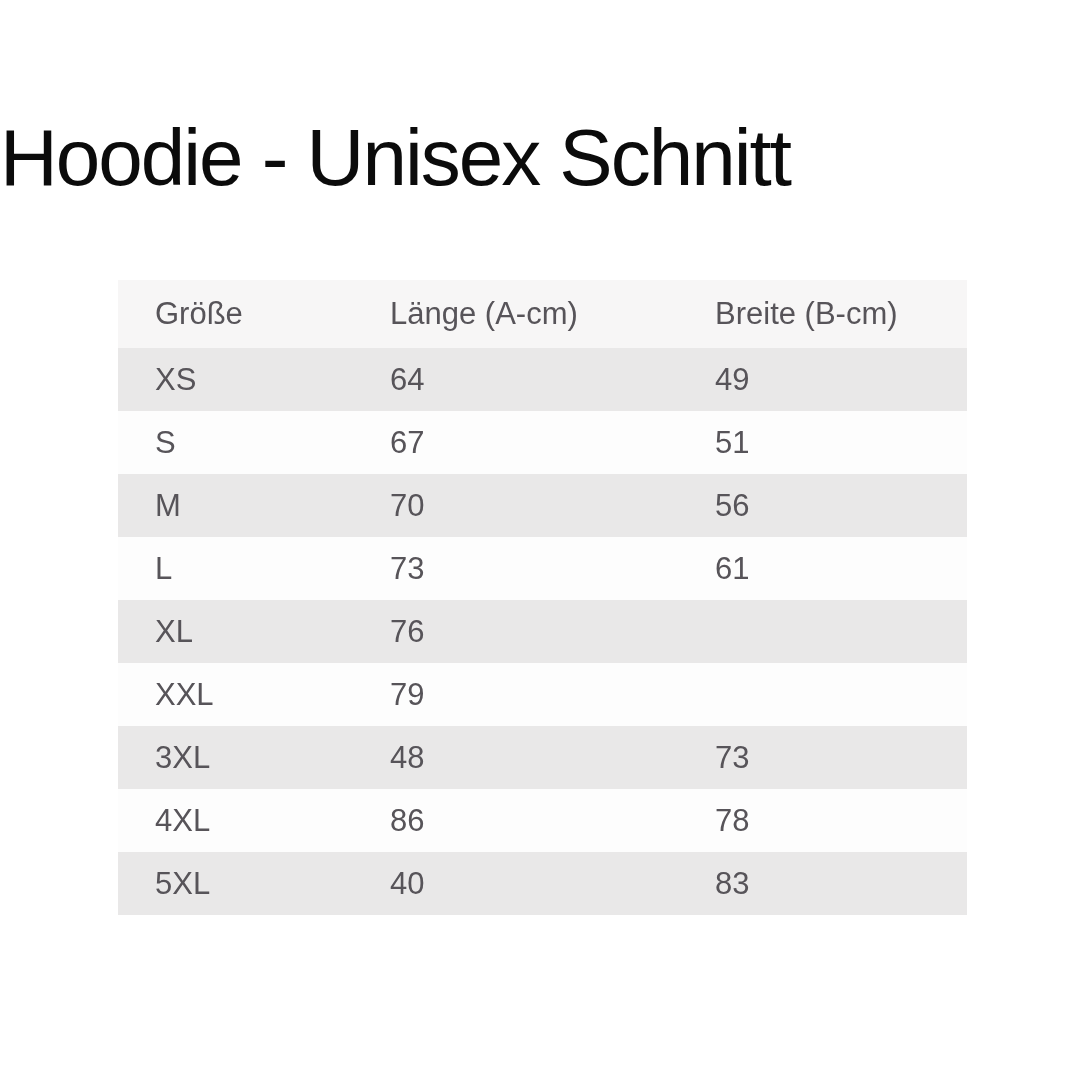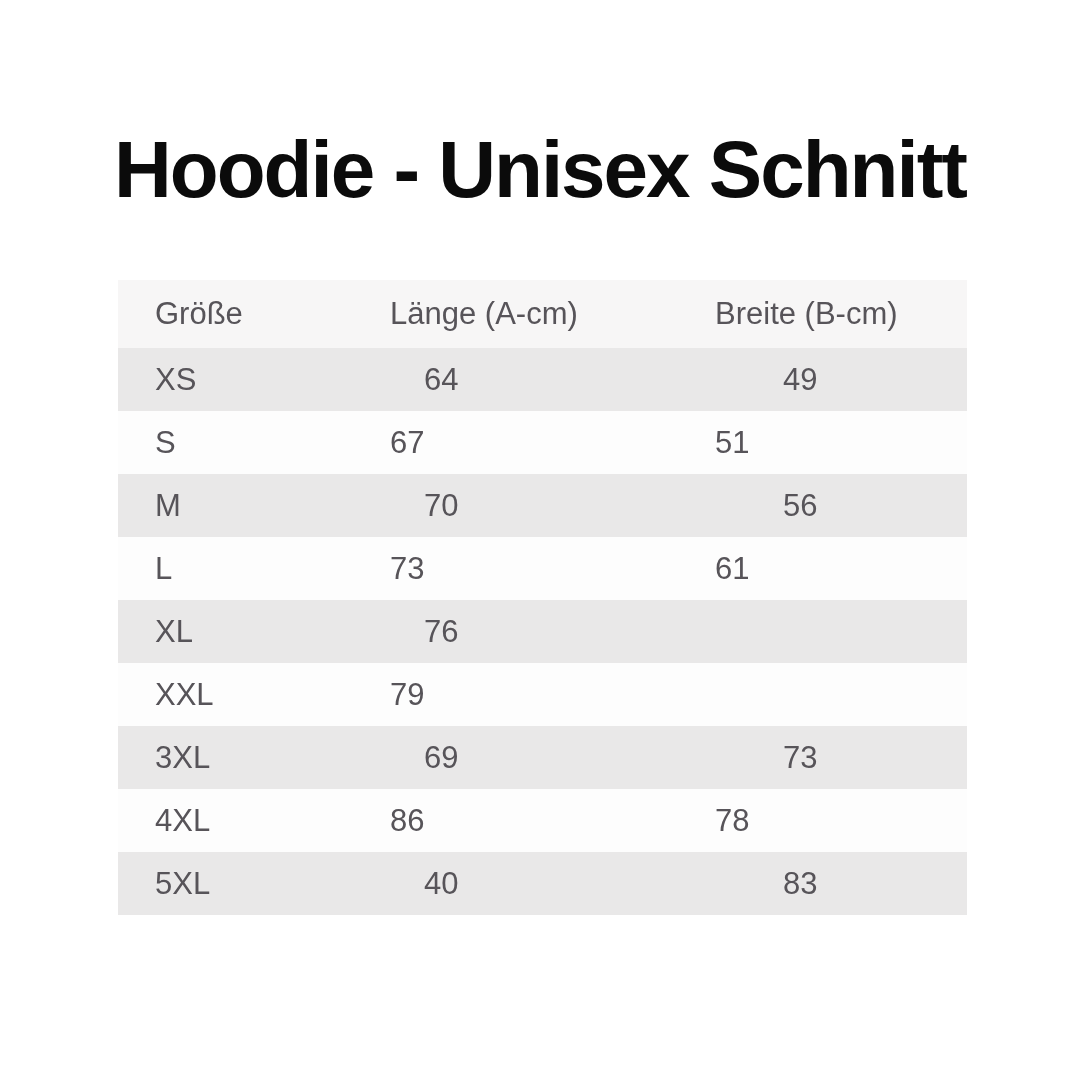--- a/index.html
+++ b/index.html
@@ -12,39 +12,37 @@
   }
   html,body{margin:0;padding:0;}
   body{
     width:1080px;height:1080px;
     background:var(--page-bg);
     font-family:"Liberation Sans", sans-serif;
     position:relative;overflow:hidden;
   }
   .title{
     position:absolute;top:108px;left:0;width:1080px;
-    text-align:center;
-    font-size:80px;font-weight:bold;letter-spacing:-2px;
+    font-size:80px;font-weight:normal;letter-spacing:-2px;
     color:var(--title-text);
     line-height:100px;
     white-space:nowrap;
-    margin-top:12px;
   }
   .size-table{
     position:absolute;left:118px;top:280px;width:849px;
   }
   .row{
     display:flex;align-items:center;
     height:63px;
     font-size:31px;color:var(--table-text);
   }
   .row.header{
     height:68px;background:var(--header-row-bg);
   }
-  .row.alt{background:var(--row-alt-bg);gap:34px;}
+  .row.alt{background:var(--row-alt-bg);}
   .row.norm{background:var(--row-bg);}
   .cell{
     box-sizing:border-box;padding-left:37px;
     white-space:nowrap;overflow:hidden;
   }
   .cell.c0{width:235px;}
   .cell.c1{width:325px;}
   .cell.c2{flex:1;}
 </style>
 </head>
@@ -81,21 +79,21 @@
     <div class="row alt">
     <div class="cell c0">XL</div>
     <div class="cell c1">76</div>
   </div>
     <div class="row norm">
     <div class="cell c0">XXL</div>
     <div class="cell c1">79</div>
   </div>
     <div class="row alt">
     <div class="cell c0">3XL</div>
-    <div class="cell c1">69</div>
+    <div class="cell c1">48</div>
     <div class="cell c2">73</div>
   </div>
     <div class="row norm">
     <div class="cell c0">4XL</div>
     <div class="cell c1">86</div>
     <div class="cell c2">78</div>
   </div>
     <div class="row alt">
     <div class="cell c0">5XL</div>
     <div class="cell c1">40</div>

